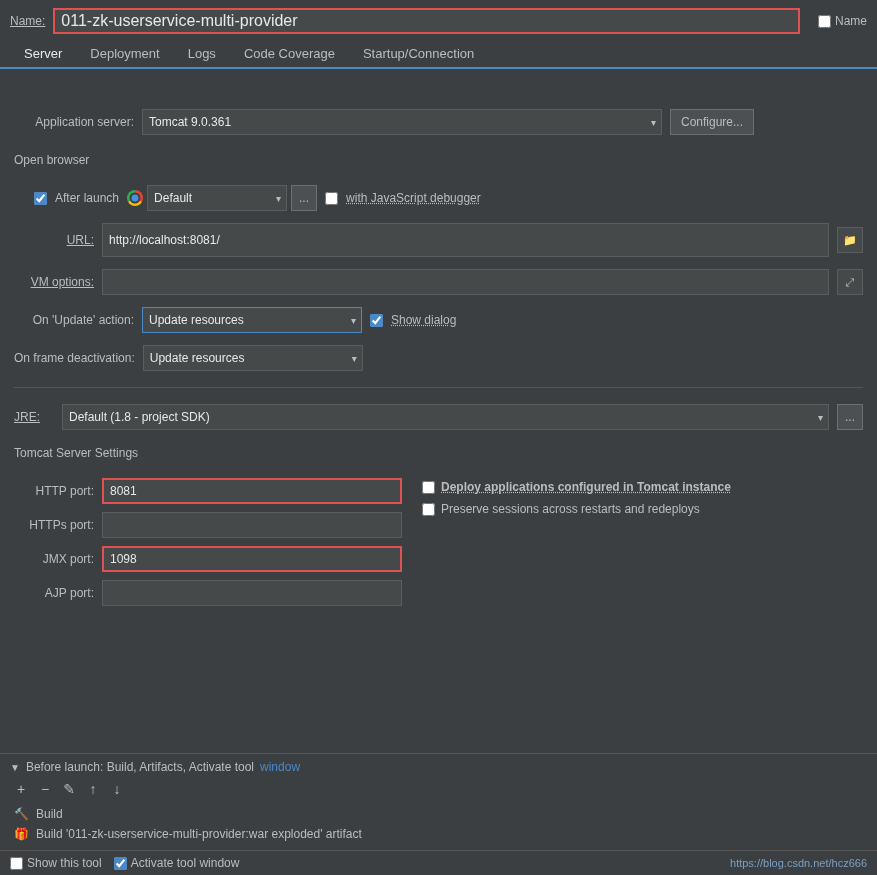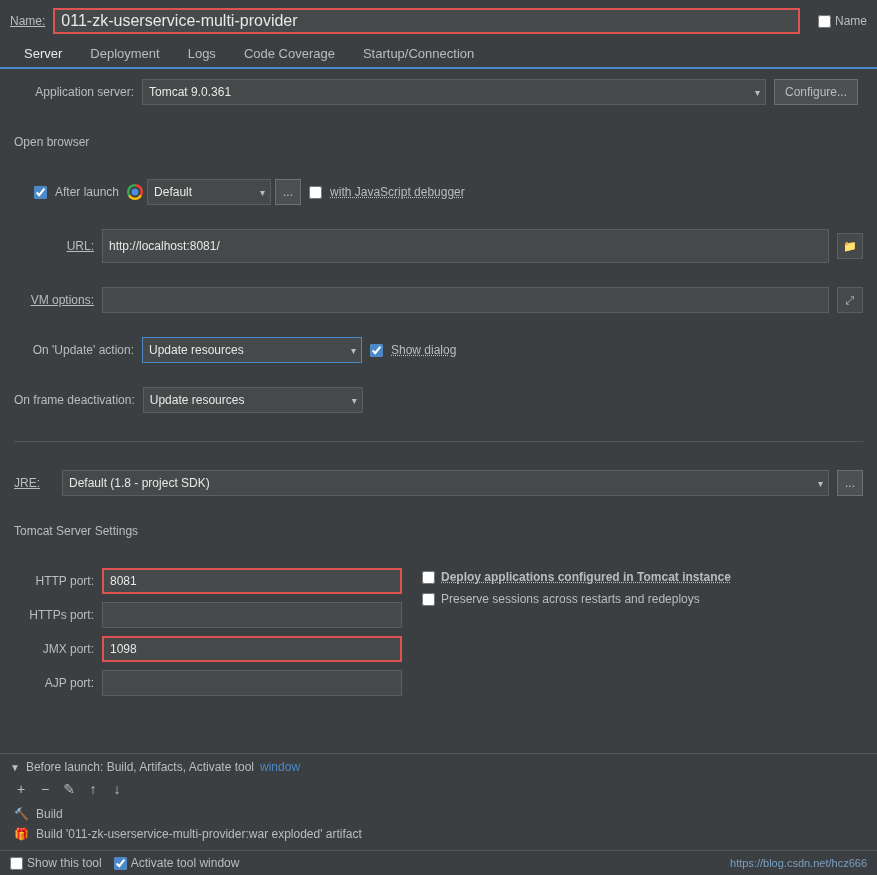--- a/index.html
+++ b/index.html
@@ -74,21 +74,22 @@
       border-bottom: 2px solid #4a88c7;
     }
 
     
     .content-area {
       flex: 1;
       padding: 10px 14px;
       overflow-y: auto;
       display: flex;
       flex-direction: column;
-      gap: 24px;
+      gap: 12px;
+      margin-top: 30px;
     }
 
     
     .form-row {
       display: flex;
       align-items: center;
       gap: 8px;
       min-height: 26px;
     }
     .form-label {
@@ -120,21 +121,21 @@
     .dropdown-wrapper::after {
       content: '▾';
       position: absolute;
       right: 6px;
       color: #bbbcbd;
       pointer-events: none;
       font-size: 10px;
     }
 
     .appserver-dropdown {
-      width: 624px;
+      width: 520px;
     }
 
     
     .btn {
       background: #4c5052;
       border: 1px solid #6c7073;
       color: #bbbcbd;
       padding: 3px 10px;
       font-size: 12px;
       cursor: pointer;
@@ -412,21 +413,21 @@
     <div class="form-row">
       <span class="form-label" style="min-width:0;">Open browser</span>
     </div>
 
     <div class="form-row" style="padding-left: 20px;">
       <input type="checkbox" checked="" style="">
       <span>After launch</span>
       <div style="display:flex;align-items:center;gap:4px;">
         <div class="chrome-icon"></div>
         <div class="dropdown-wrapper">
-          <select class="dropdown" style="width:124px;">
+          <select class="dropdown" style="width:140px;">
             <option>Default</option>
           </select>
         </div>
         <button class="btn btn-small">...</button>
       </div>
       <input type="checkbox" style="">
       <span class="with-js-text">with JavaScript debugger</span>
     </div>
 
     <div class="form-row">

